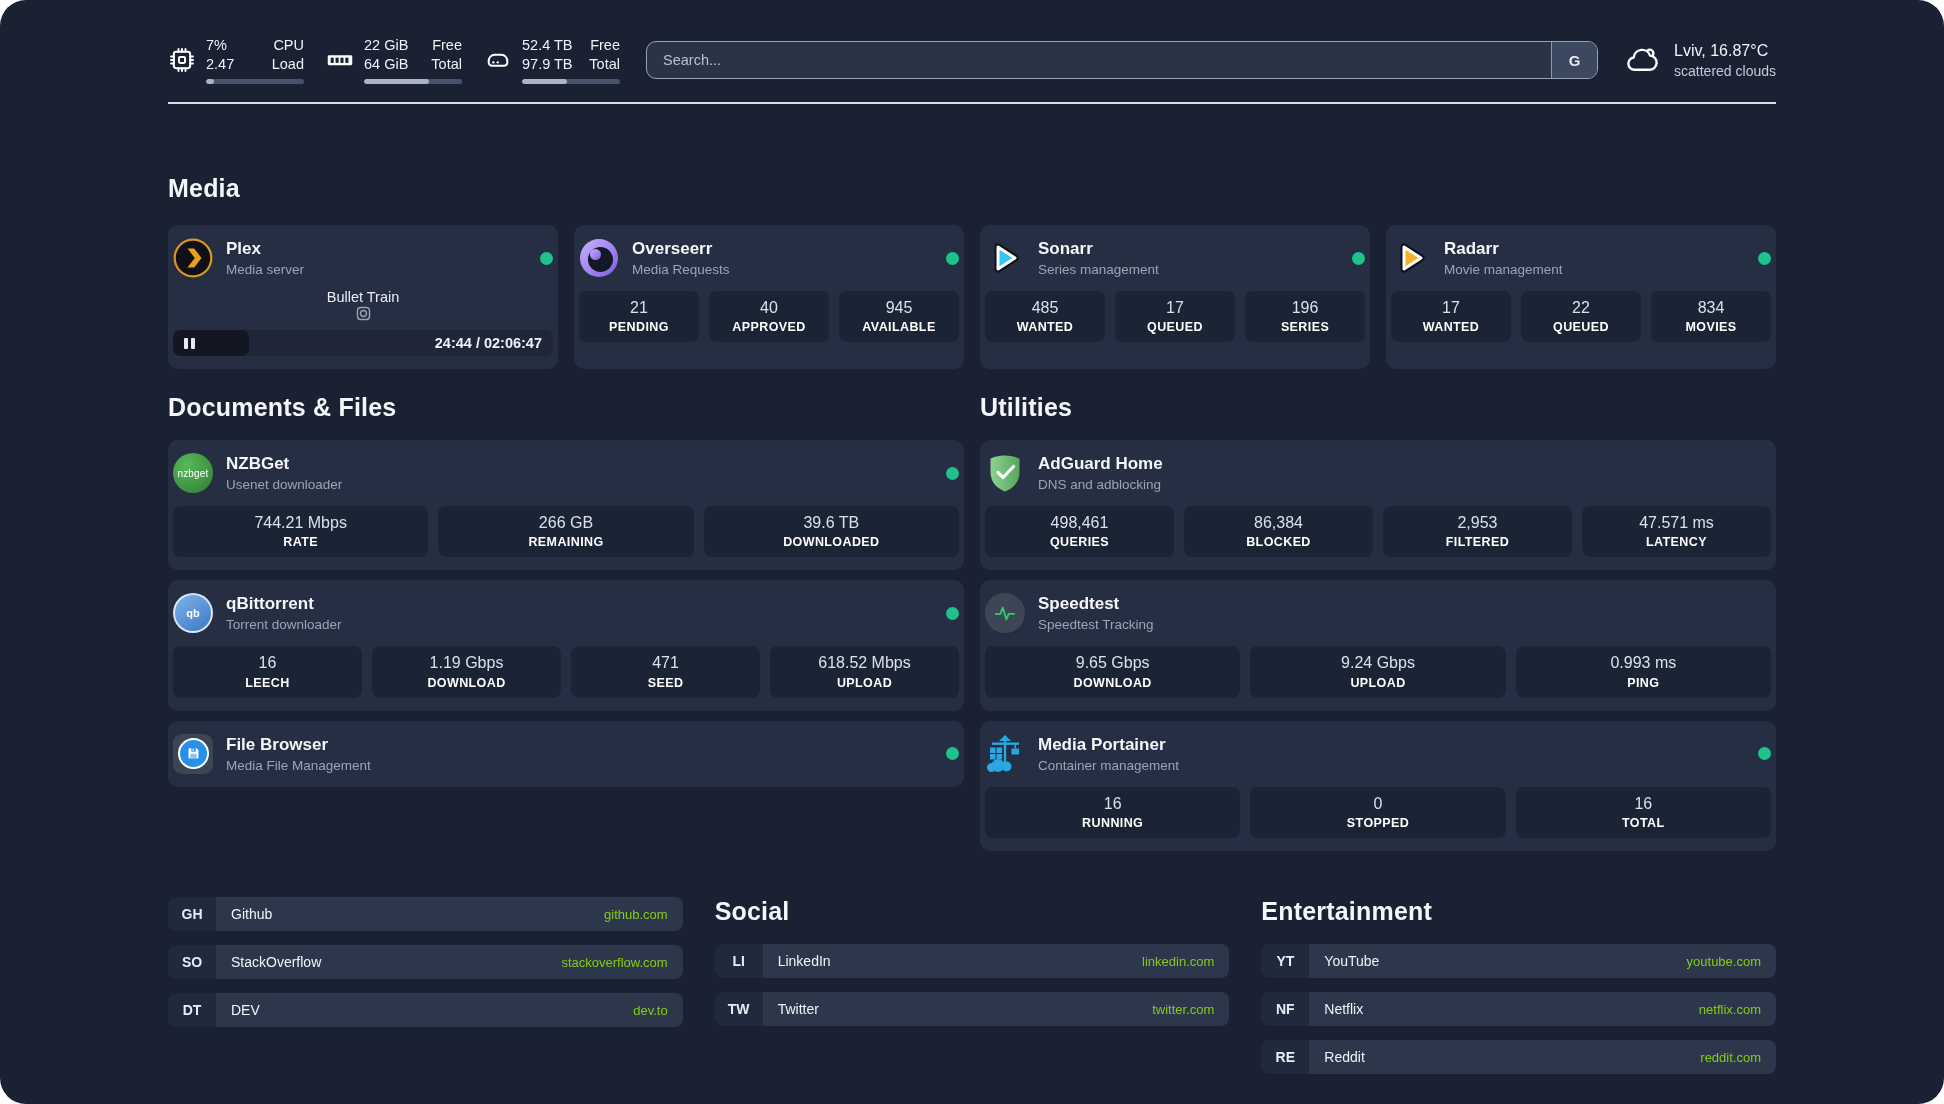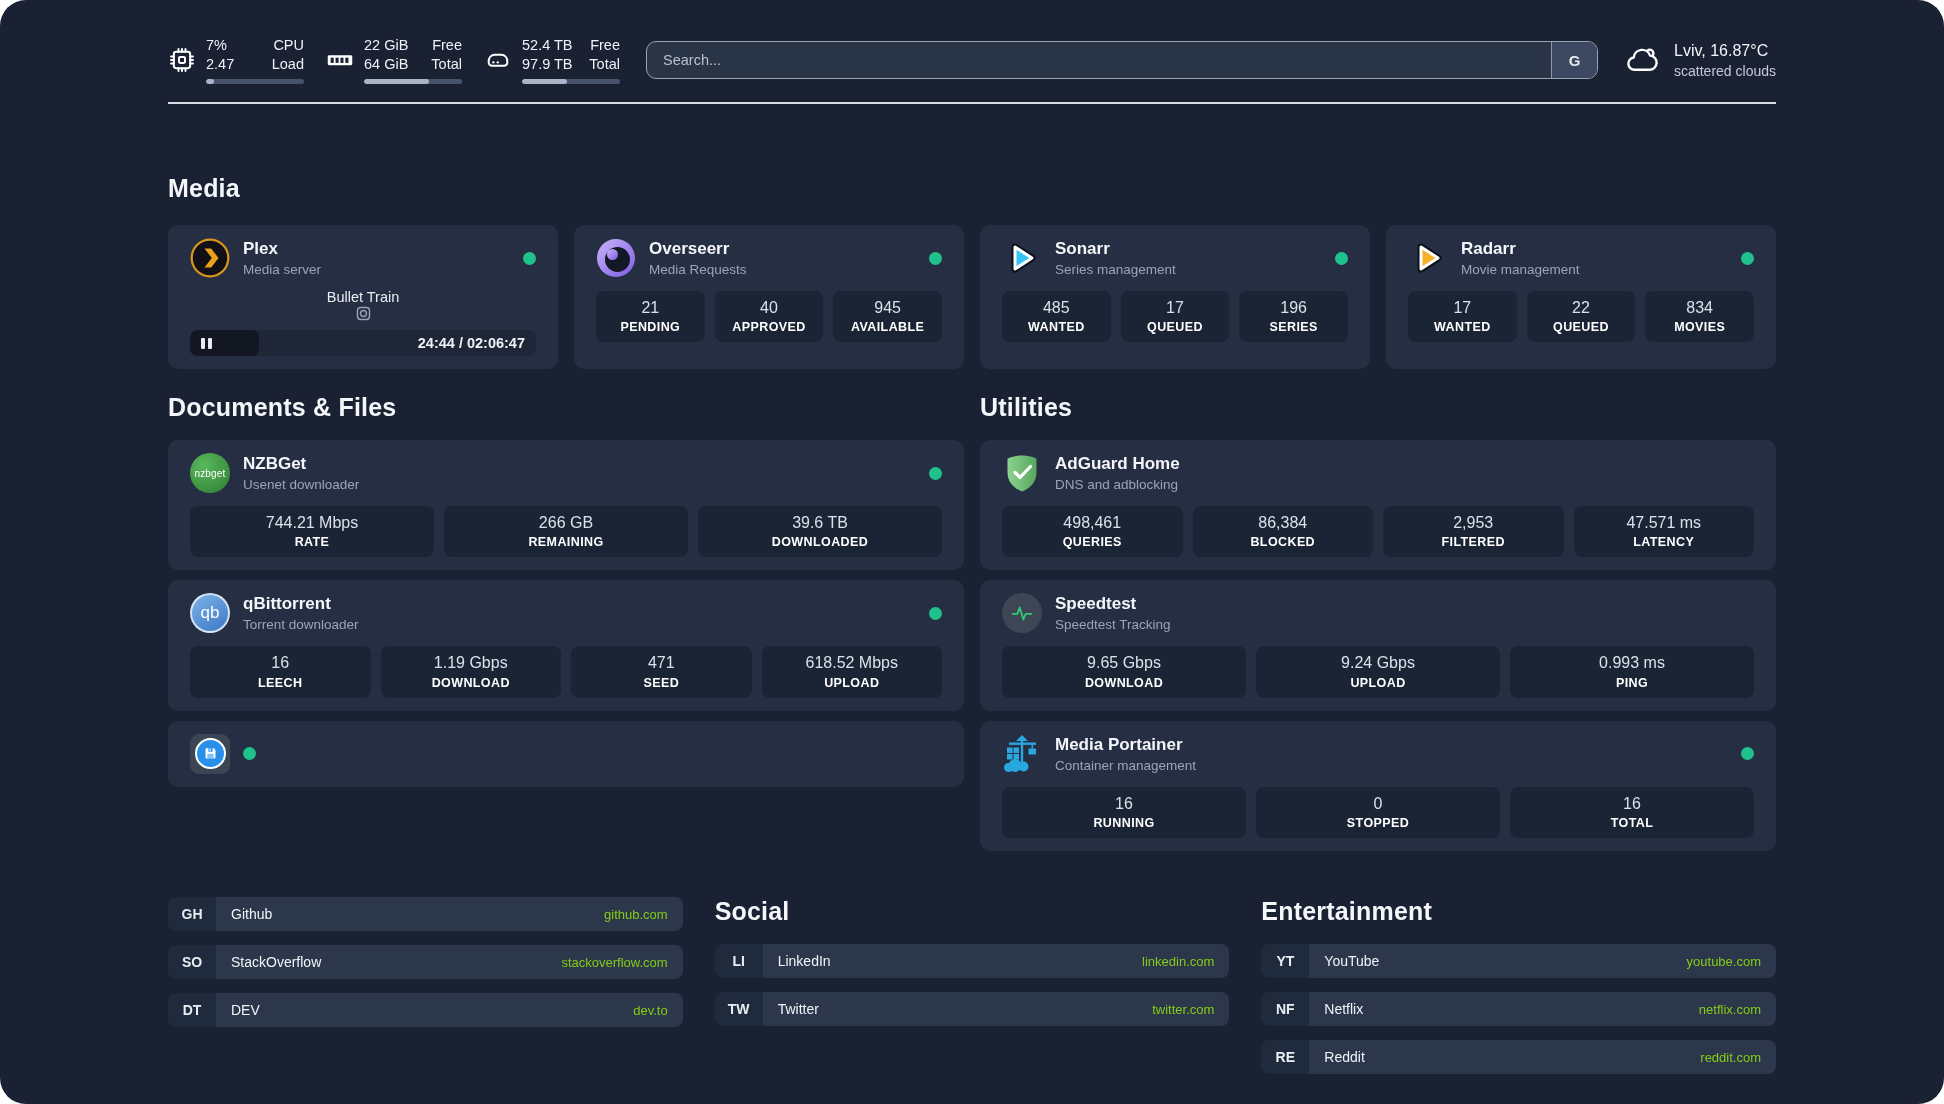--- a/index.html
+++ b/index.html
@@ -42,21 +42,21 @@
 
   
   h2.sec { font-size: 25px; font-weight: 600; color: #f4f6fa; letter-spacing: .2px; }
   .media-sec h2 { margin: 70px 0 22px; }
   .cards4 { display: grid; grid-template-columns: repeat(4, 1fr); gap: 16px; }
   .two-col { display: grid; grid-template-columns: 1fr 1fr; gap: 16px; margin-top: 24px; align-items: start; }
   .col h2 { margin: 0 0 18px; }
   .col .card + .card { margin-top: 10px; }
 
   
-  .card { background: #252e42; border-radius: 10px; padding: 13px 22px; cursor: pointer; }
+  .card { background: #252e42; border-radius: 10px; padding: 13px 5px; cursor: pointer; }
   .head { display: flex; align-items: center; gap: 13px; }
   .app-icon { width: 40px; height: 40px; flex: none; display: flex; align-items: center; justify-content: center; }
   .names { flex: 1; min-width: 0; }
   .app-name { font-size: 17px; font-weight: 600; color: #f4f6fa; }
   .app-desc { font-size: 13.5px; color: #9aa5b5; margin-top: 3px; }
   .dot { width: 13px; height: 13px; border-radius: 50%; background: #1ec28a; flex: none; }
 
   .stats { display: grid; gap: 10px; margin-top: 13px; }
   .stats.c3 { grid-template-columns: repeat(3, 1fr); }
   .stats.c4 { grid-template-columns: repeat(4, 1fr); }
@@ -70,21 +70,21 @@
   .np-bar { margin-top: 8px; height: 26px; background: rgba(0,0,0,0.16); border-radius: 7px; position: relative; display: flex; align-items: center; overflow: hidden; }
   .np-fill { height: 100%; background: rgba(0,0,0,0.38); border-radius: 7px; display: flex; align-items: center; padding-left: 11px; }
   .pause { display: flex; gap: 3.5px; }
   .pause i { width: 3.5px; height: 11px; background: #e8ecf2; border-radius: 1px; display: block; }
   .np-time { position: absolute; right: 11px; font-size: 14.5px; font-weight: 600; color: #eef1f6; }
 
   
   .icon-nzbget { background: radial-gradient(circle at 35% 30%, #58b85b, #2f7d33); border-radius: 50%; }
   .icon-nzbget span { font-size: 10px; color: #fff; letter-spacing: .2px; }
   .icon-qb { background: linear-gradient(145deg, #7db3e8, #3c78c4); border-radius: 50%; border: 2px solid rgba(255,255,255,.75); }
-  .icon-qb span { font-size: 17px; font-weight: 400; color: #fff; }
+  .icon-qb span { font-size: 11px; font-weight: 700; color: #fff; }
   .icon-fb-tile { background: #3b4554; border-radius: 9px; }
   .icon-fb-circle { width: 31px; height: 31px; border-radius: 50%; background: #2990ea; border: 2px solid #fff; display: flex; align-items: center; justify-content: center; }
   .icon-speedtest { background: #3e4656; border-radius: 50%; }
 
   
   .three-col { display: grid; grid-template-columns: repeat(3, 1fr); gap: 32px; margin-top: 46px; }
   .links h2 { margin: 0 0 18px; }
   .link-row { display: flex; height: 34px; border-radius: 8px; overflow: hidden; margin-bottom: 14px; cursor: pointer; }
   .link-abbr { width: 48px; background: #1f2a3c; display: flex; align-items: center; justify-content: center; font-size: 14px; font-weight: 600; color: #e9edf3; flex: none; }
   .link-main { flex: 1; background: #2c374c; display: flex; align-items: center; justify-content: space-between; padding: 0 15px; }
@@ -395,20 +395,24 @@
         <div class="head">
           <div class="app-icon icon-fb-tile">
             <div class="icon-fb-circle">
               <svg viewBox="0 0 24 24" width="17" height="17">
                 <path d="M5 6 a1.5 1.5 0 0 1 1.5-1.5 h10 L19 7 v10.5 a1.5 1.5 0 0 1-1.5 1.5 h-11 A1.5 1.5 0 0 1 5 17.5 z" fill="#fff"></path>
                 <rect x="9" y="4.5" width="6" height="5" fill="#2990ea"></rect>
                 <rect x="10.8" y="5.3" width="1.6" height="3.4" fill="#fff"></rect>
                 <rect x="7.5" y="12.5" width="9" height="6.5" rx="0.8" fill="#2990ea" opacity="0.55"></rect>
               </svg>
             </div>
+          </div>
+          <div class="names">
+            <div class="app-name">File Browser</div>
+            <div class="app-desc">Media File Management</div>
           </div>
           <span class="dot"></span>
         </div>
       </div>
     </div>
 
     <div class="col">
       <h2 class="sec">Utilities</h2>
 
       <div class="card">

